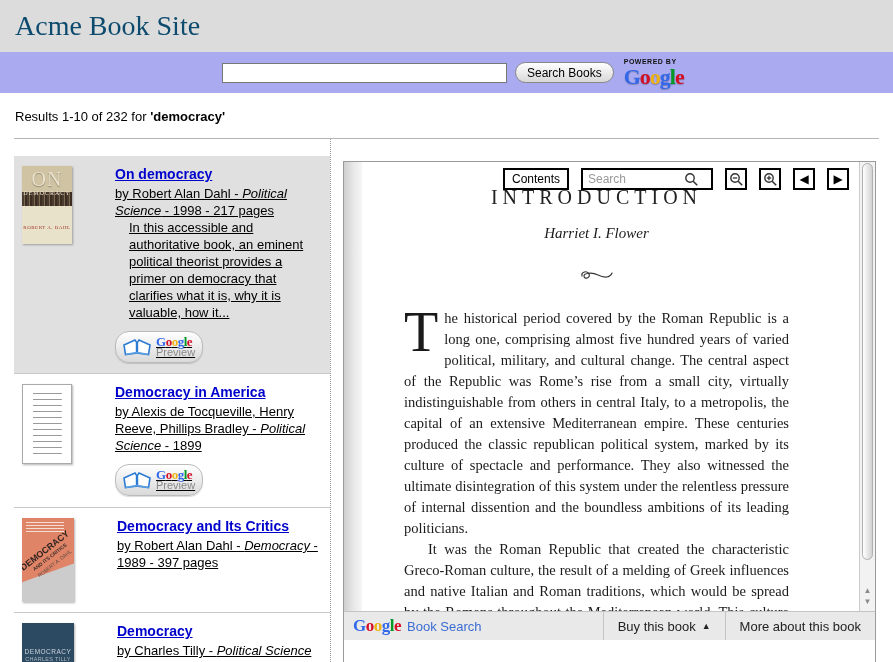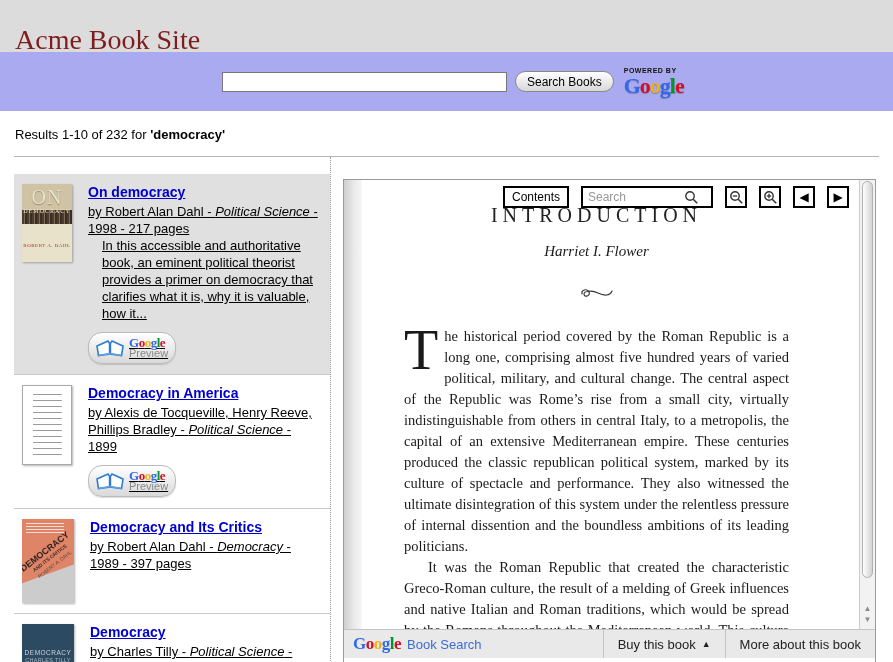--- a/index.html
+++ b/index.html
@@ -1,39 +1,39 @@
 <!DOCTYPE html>
 <html><head>
 <meta charset="utf-8">
 <style>
   * { margin:0; padding:0; box-sizing:border-box; }
   html,body { width:893px; height:662px; overflow:hidden; background:#fff;
     font-family:"Liberation Sans", sans-serif; color:#000; }
 
   
   .site-header { background:#dcdcdc; height:52px; padding:10px 0 0 15px; }
-  .site-title { font-family:"Liberation Serif", serif; font-weight:400; font-size:28px; color:#7f1d1d;margin-top:14px; }
-
-  .navbar { background:#aaaaf0; height:59px; display:flex; align-items:center; padding-left:222px; }
+  .site-title { font-family:"Liberation Serif", serif; font-weight:400; font-size:28px; color:#0c4a6e; }
+
+  .navbar { background:#aaaaf0; height:41px; display:flex; align-items:center; padding-left:222px; }
   .nav-search-input { width:285px; height:20px; border:1px solid #777; background:#fff; font-size:12px; padding:0 4px; }
   .search-books-btn { margin-left:8px; height:21px; padding:0 11px; font-size:12px; color:#000;
     background:linear-gradient(#ffffff,#d8d8d8); border:1px solid #888; border-radius:11px; cursor:pointer; }
   .powered-by-block { margin-left:10px; line-height:1; }
   .powered-by-text { font-size:7px; font-weight:bold; letter-spacing:.5px; color:#111; margin-bottom:1px; }
   .google-logo { font-family:"Liberation Serif", serif; font-weight:bold; font-size:22px; letter-spacing:-1px; }
   .google-logo span { text-shadow:0 1px 1px rgba(0,0,0,.25); }
 
   
   .results-line { font-size:13px; padding:16px 15px 14px 15px; }
   .results-rule { border:none; border-top:1px solid #b5b5b5; margin:0 14px; }
 
   
   .main { display:flex; padding-left:14px; }
   .results-col { width:317px; border-right:1px dotted #999; padding-right:0; }
-  .result-item { display:flex; padding:10px 12px 10px 8px; }
+  .result-item { display:flex; padding:10px 12px 10px 8px;gap:27px; }
   .result-item.selected { background:#e0e0e0; margin-top:17px; min-height:178px; }
   .result-item.sep { border-top:1px solid #c9c9c9; }
   .r2 { min-height:134px; } .r3 { min-height:102px; } .r4 { min-height:110px; }
   .thumb { flex:0 0 auto; margin-right:16px; }
   .result-body { font-size:13px; line-height:17px;text-decoration:underline; }
   .result-title { color:#0000cc; font-weight:bold; font-size:14px; text-decoration:underline; display:inline-block; margin-bottom:2px; }
   .byline i { font-style:italic; }
   .snippet { margin-top:0;margin-left:14px; }
 
   

